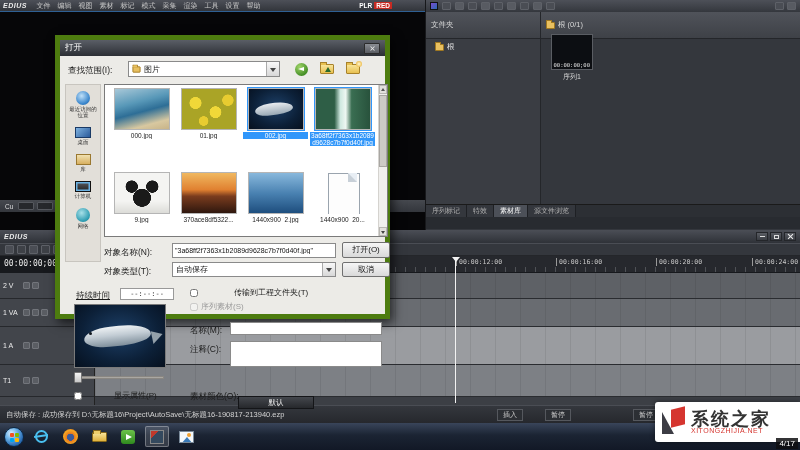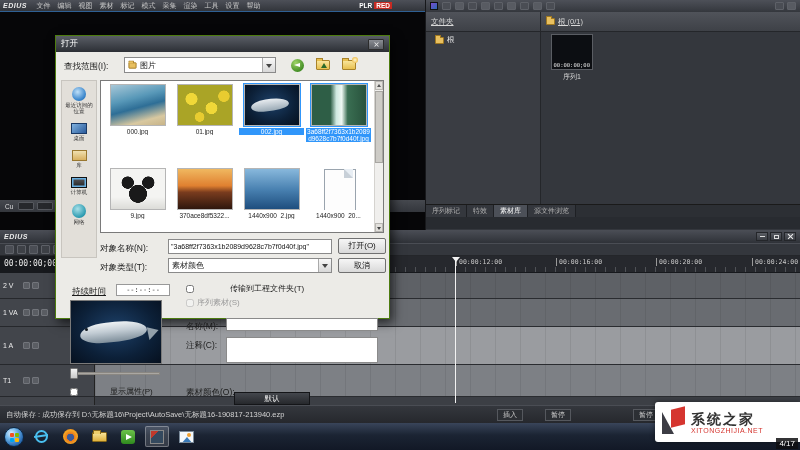--- a/index.html
+++ b/index.html
@@ -24,22 +24,22 @@
 
   
   .bin { position:absolute; left:425px; top:0; width:375px; height:230px; background:#34373d; border-left:1px solid #17181b; }
   .bin-titlebar { height:12px; background:linear-gradient(#4d5058,#34373d); display:flex; align-items:center; gap:4px; padding:0 4px; }
   .bin-appicon { width:8px; height:8px; background:linear-gradient(135deg,#7a4ad0,#2a6ab0); border:1px solid #111; }
   .bicon { width:9px; height:8px; border:1px solid #5e6168; background:#4a4d54; border-radius:1px; }
   .bicon.alt { background:#585b62; }
   .bin-right { margin-left:auto; display:flex; gap:3px; }
   .bin-body { display:flex; height:192px; }
   .bin-tree { width:115px; background:#3a3d43; border-right:1px solid #24262a; }
-  .pane-header { height:20px; background:linear-gradient(#50535a,#3e4147); color:#d8d8d8; font-size:7.5px;
-    display:flex; align-items:center; gap:3px; padding:0 5px; border-bottom:1px solid #24262a;text-decoration:underline; }
+  .pane-header { height:27px; background:linear-gradient(#50535a,#3e4147); color:#d8d8d8; font-size:7.5px;
+    display:flex; align-items:center; gap:3px; padding:0 5px; border-bottom:1px solid #24262a; }
   .tree-item { display:flex; align-items:center; gap:3px; padding:3px 4px 2px 9px; color:#e2e2e2; font-size:7.5px; }
   .folder-glyph { width:9px; height:7px; background:#e8c060; border:1px solid #a07820; border-radius:1px; position:relative; flex:none; }
   .folder-glyph::before { content:""; position:absolute; top:-3px; left:-1px; width:4px; height:2px;
     background:#e8c060; border:1px solid #a07820; border-bottom:none; border-radius:1px 1px 0 0; }
   .bin-content { flex:1; position:relative; background:#34373d; }
   .clip-card { position:absolute; left:7px; top:22px; width:48px; text-align:center; }
   .clip-thumb { width:42px; height:36px; background:#0c0e12; border:1px solid #5a5d63; position:relative; margin:0 auto; }
   .clip-tc { position:absolute; bottom:1px; right:2px; font-size:5.5px; color:#e8e8e8; font-family:"DejaVu Sans Mono",monospace; }
   .clip-name { font-size:7px; color:#d8d8d8; margin-top:2px; }
   .bin-tabs { height:13px; display:flex; background:#2c2f34; border-top:1px solid #1a1a1a; }
@@ -117,21 +117,21 @@
   .media-shape::after { content:""; position:absolute; left:5px; top:4px;
     border-left:6px solid #fff; border-top:3.5px solid transparent; border-bottom:3.5px solid transparent; }
   .edius-shape { width:14px; height:14px; background:linear-gradient(135deg,#c0392b 0 30%,#34495e 30% 100%); border:1px solid #888; }
   .viewer-shape { width:15px; height:12px; background:#f4f8fb; border:1px solid #7a8a9a; position:relative; overflow:hidden; }
   .viewer-shape::before { content:""; position:absolute; left:1px; bottom:-2px;
     border-left:6px solid transparent; border-right:6px solid transparent; border-bottom:7px solid #3a7ab8; }
   .viewer-shape::after { content:""; position:absolute; right:2px; top:1px; width:4px; height:4px; border-radius:50%; background:#f0a030; }
 
   
   .dialog { position:absolute; left:55px; top:35px; width:335px; height:284px; background:#ecebe7;
-    border:1px solid #4d7c0f; box-shadow:3px 4px 10px rgba(0,0,0,.65); z-index:10; font-size:8.5px; color:#1c1c1c; }
+    border:5px solid #4d7c0f; box-shadow:3px 4px 10px rgba(0,0,0,.65); z-index:10; font-size:8.5px; color:#1c1c1c; }
   .dlg-titlebar { height:16px; background:linear-gradient(#5a5e66,#2c2f35); display:flex; align-items:center; padding:0 5px; }
   .dlg-title { color:#fff; font-size:8.5px; }
   .dlg-close { margin-left:auto; width:16px; height:11px; background:linear-gradient(#8a8d93,#5a5d63);
     border:1px solid #2c2c2c; border-radius:1px; display:flex; align-items:center; justify-content:center; }
   .dlg-close .x-glyph { transform:scale(.8); }
   .lbl { position:absolute; font-size:8.5px; color:#1c1c1c; white-space:nowrap; }
   .lookin-lbl { left:8px; top:25px; }
   .combo { position:absolute; background:#fff; border:1px solid #8a8a8a; display:flex; align-items:center; gap:3px; padding:0 3px; }
   .combo-text { font-size:8px; white-space:nowrap; overflow:hidden; }
   .arrow-btn { position:absolute; right:0; top:0; bottom:0; width:13px;
@@ -236,21 +236,21 @@
   
   .watermark { position:absolute; left:655px; top:402px; width:145px; height:40px; background:#fff;
     border-radius:3px 0 0 3px; display:flex; align-items:center; gap:6px; padding:3px 6px; z-index:20;
     box-shadow:0 0 5px rgba(0,0,0,.45); }
   .wm-logo { width:24px; height:28px; position:relative; flex:none; }
   .wm-logo::before { content:""; position:absolute; left:1px; bottom:2px;
     border-bottom:22px solid #3c3c44; border-right:12px solid transparent; }
   .wm-logo::after { content:""; position:absolute; right:0; top:0; width:14px; height:18px;
     background:#d5352f; transform:skewY(-14deg); }
   .wm-text { display:flex; flex-direction:column; }
-  .wm-name { font-size:14px; font-weight:bold; color:#333; letter-spacing:2px; line-height:16px; white-space:nowrap; }
+  .wm-name { font-size:18px; font-weight:bold; color:#333; letter-spacing:2px; line-height:16px; white-space:nowrap; }
   .wm-url { font-size:7px; color:#d5352f; letter-spacing:.5px; }
   .page-indicator { position:absolute; right:2px; top:438px; font-size:8px; color:#fff;
     background:rgba(15,15,18,.85); padding:0 3px; line-height:11px; z-index:21; }
 </style>
 </head>
 <body>
 
 <div id="screen">
 
   <div class="menubar">
@@ -533,21 +533,21 @@
           </span>
       </div>
     </div>
 
     <span class="lbl fname-lbl">对象名称(N):</span>
     <input class="txt fname-input" value="&quot;3a68ff2f7363x1b2089d9628c7b7f0d40f.jpg&quot;" style="">
     <div class="dlg-btn open-btn">打开(O)</div>
 
     <span class="lbl ftype-lbl">对象类型(T):</span>
     <div class="combo ftype-combo">
-      <span class="combo-text">素材颜色</span>
+      <span class="combo-text">自动保存</span>
       <span class="arrow-btn">
           <span class="tri-down"></span>
         </span>
     </div>
     <div class="dlg-btn cancel-btn">取消</div>
 
     <label class="cb transfer-cb">
       <input type="checkbox" style="">
       <span>传输到工程文件夹(T)</span>
     </label>

